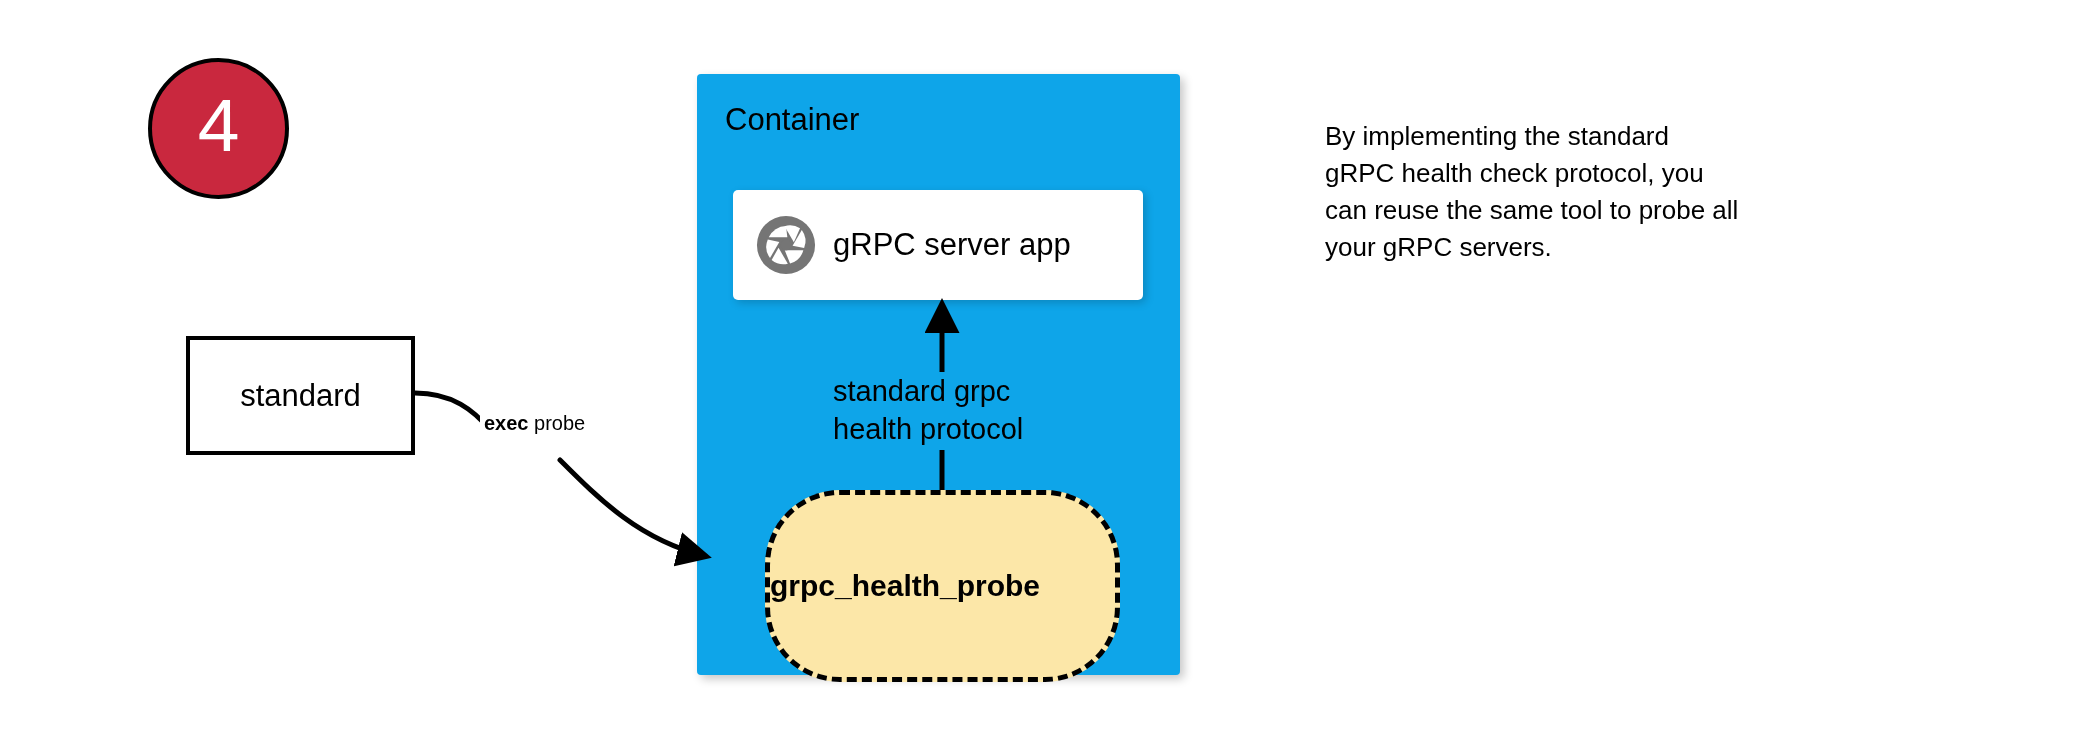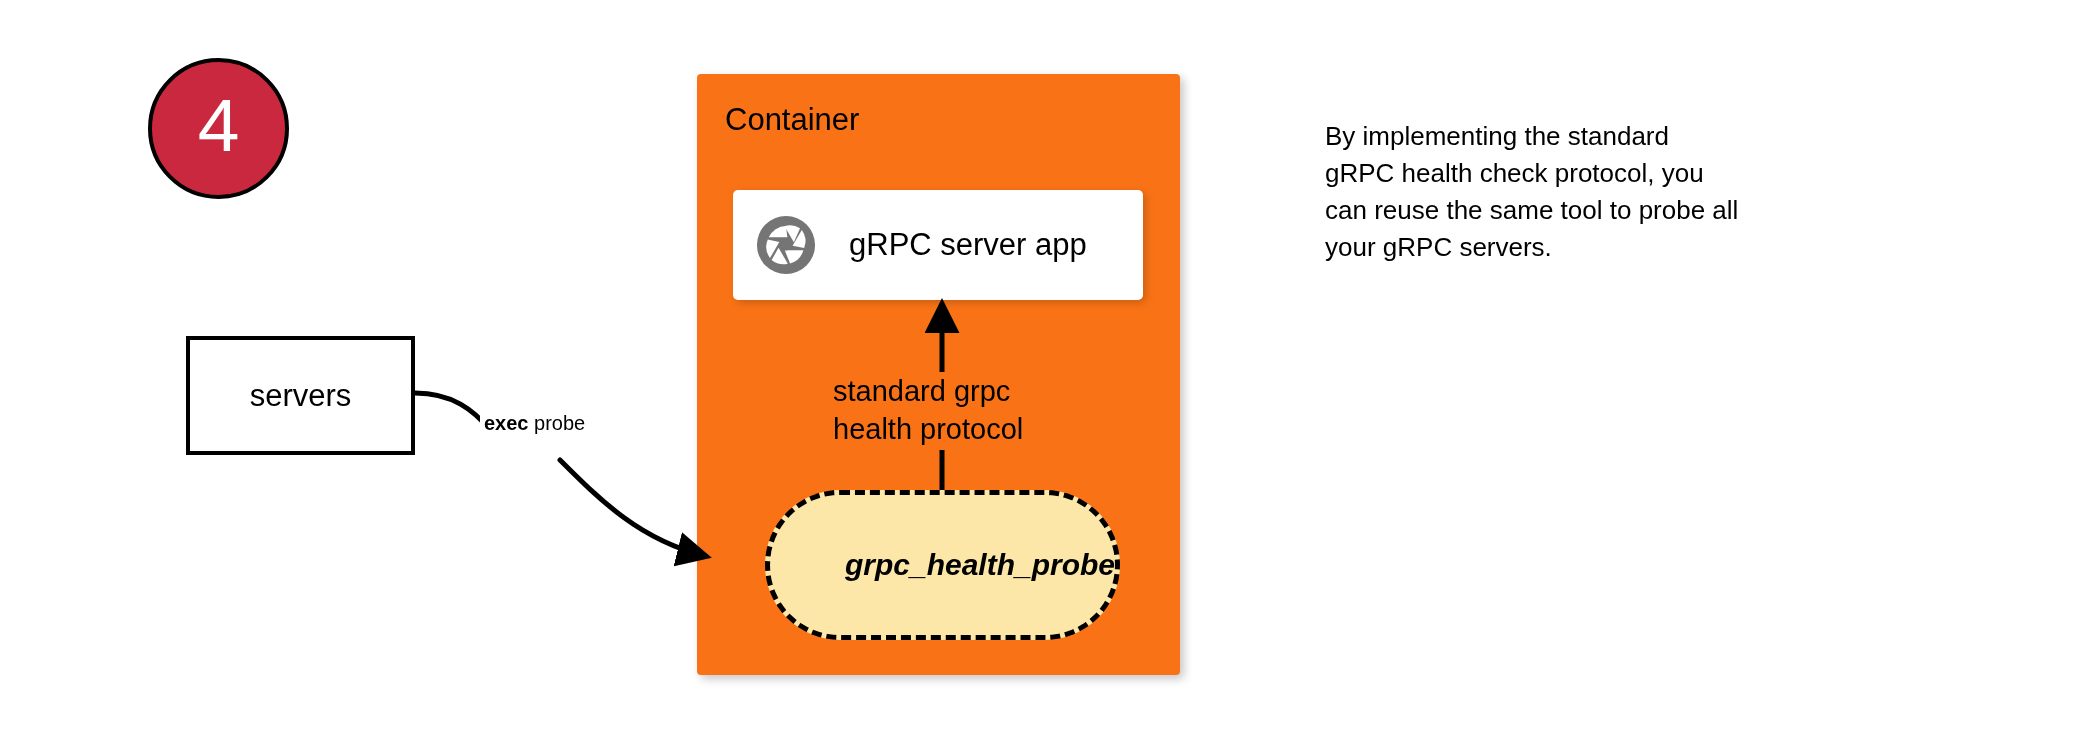--- a/index.html
+++ b/index.html
@@ -59,21 +59,21 @@
     color: #000000;
   }
 
   
   #container-panel {
     position: absolute;
     left: 697px;
     top: 74px;
     width: 483px;
     height: 601px;
-    background: #f97316;
+    background: #0ea5e9;
     border-radius: 4px;
     box-shadow: 4px 4px 10px rgba(0,0,0,0.22);
   }
   #container-title {
     position: absolute;
     left: 28px;
     top: 28px;
     font-size: 31px;
     color: #000000;
   }
@@ -88,41 +88,40 @@
     background: #ffffff;
     border-radius: 5px;
     box-shadow: 3px 3px 8px rgba(0,0,0,0.18);
     display: flex;
     align-items: center;
     padding-left: 22px;
     box-sizing: border-box;
   }
   #grpc-server-icon { flex: 0 0 auto; display: block; }
   #grpc-server-label {
-    margin-left: 32px;
+    margin-left: 16px;
     font-size: 31px;
     color: #000000;
   }
 
   
   #probe-node {
     position: absolute;
     left: 765px;
     top: 490px;
     width: 355px;
-    height: 150px;
+    height: 192px;
     background: #FCE7A8;
     border: 5px dashed #000000;
     border-radius: 75px;
     box-sizing: border-box;
     display: flex;
     flex-direction: column;
-    align-items: flex-end;
+    align-items: flex-start;
     justify-content: center;
-    font-style: italic;
   }
   #probe-title {
     font-size: 30px;
     font-weight: bold;
     color: #000000;
     line-height: 1.18;
   }
   #probe-subtitle {
     font-size: 29px;
     font-weight: 400;
@@ -178,21 +177,21 @@
   }
 </style>
 </head>
 <body>
 
 <div id="step-badge">
   <span id="step-badge-number">4</span>
 </div>
 
 <div id="kubelet-box">
-  <span id="kubelet-label">servers</span>
+  <span id="kubelet-label">standard</span>
 </div>
 
 <div id="container-panel">
   <span id="container-title">Container</span>
 </div>
 
 <div id="grpc-server-card">
   <svg id="grpc-server-icon" width="62" height="62" viewBox="0 0 64 64">
     <circle cx="32" cy="32" r="30" fill="#757575"></circle>
     <g fill="#ffffff">

